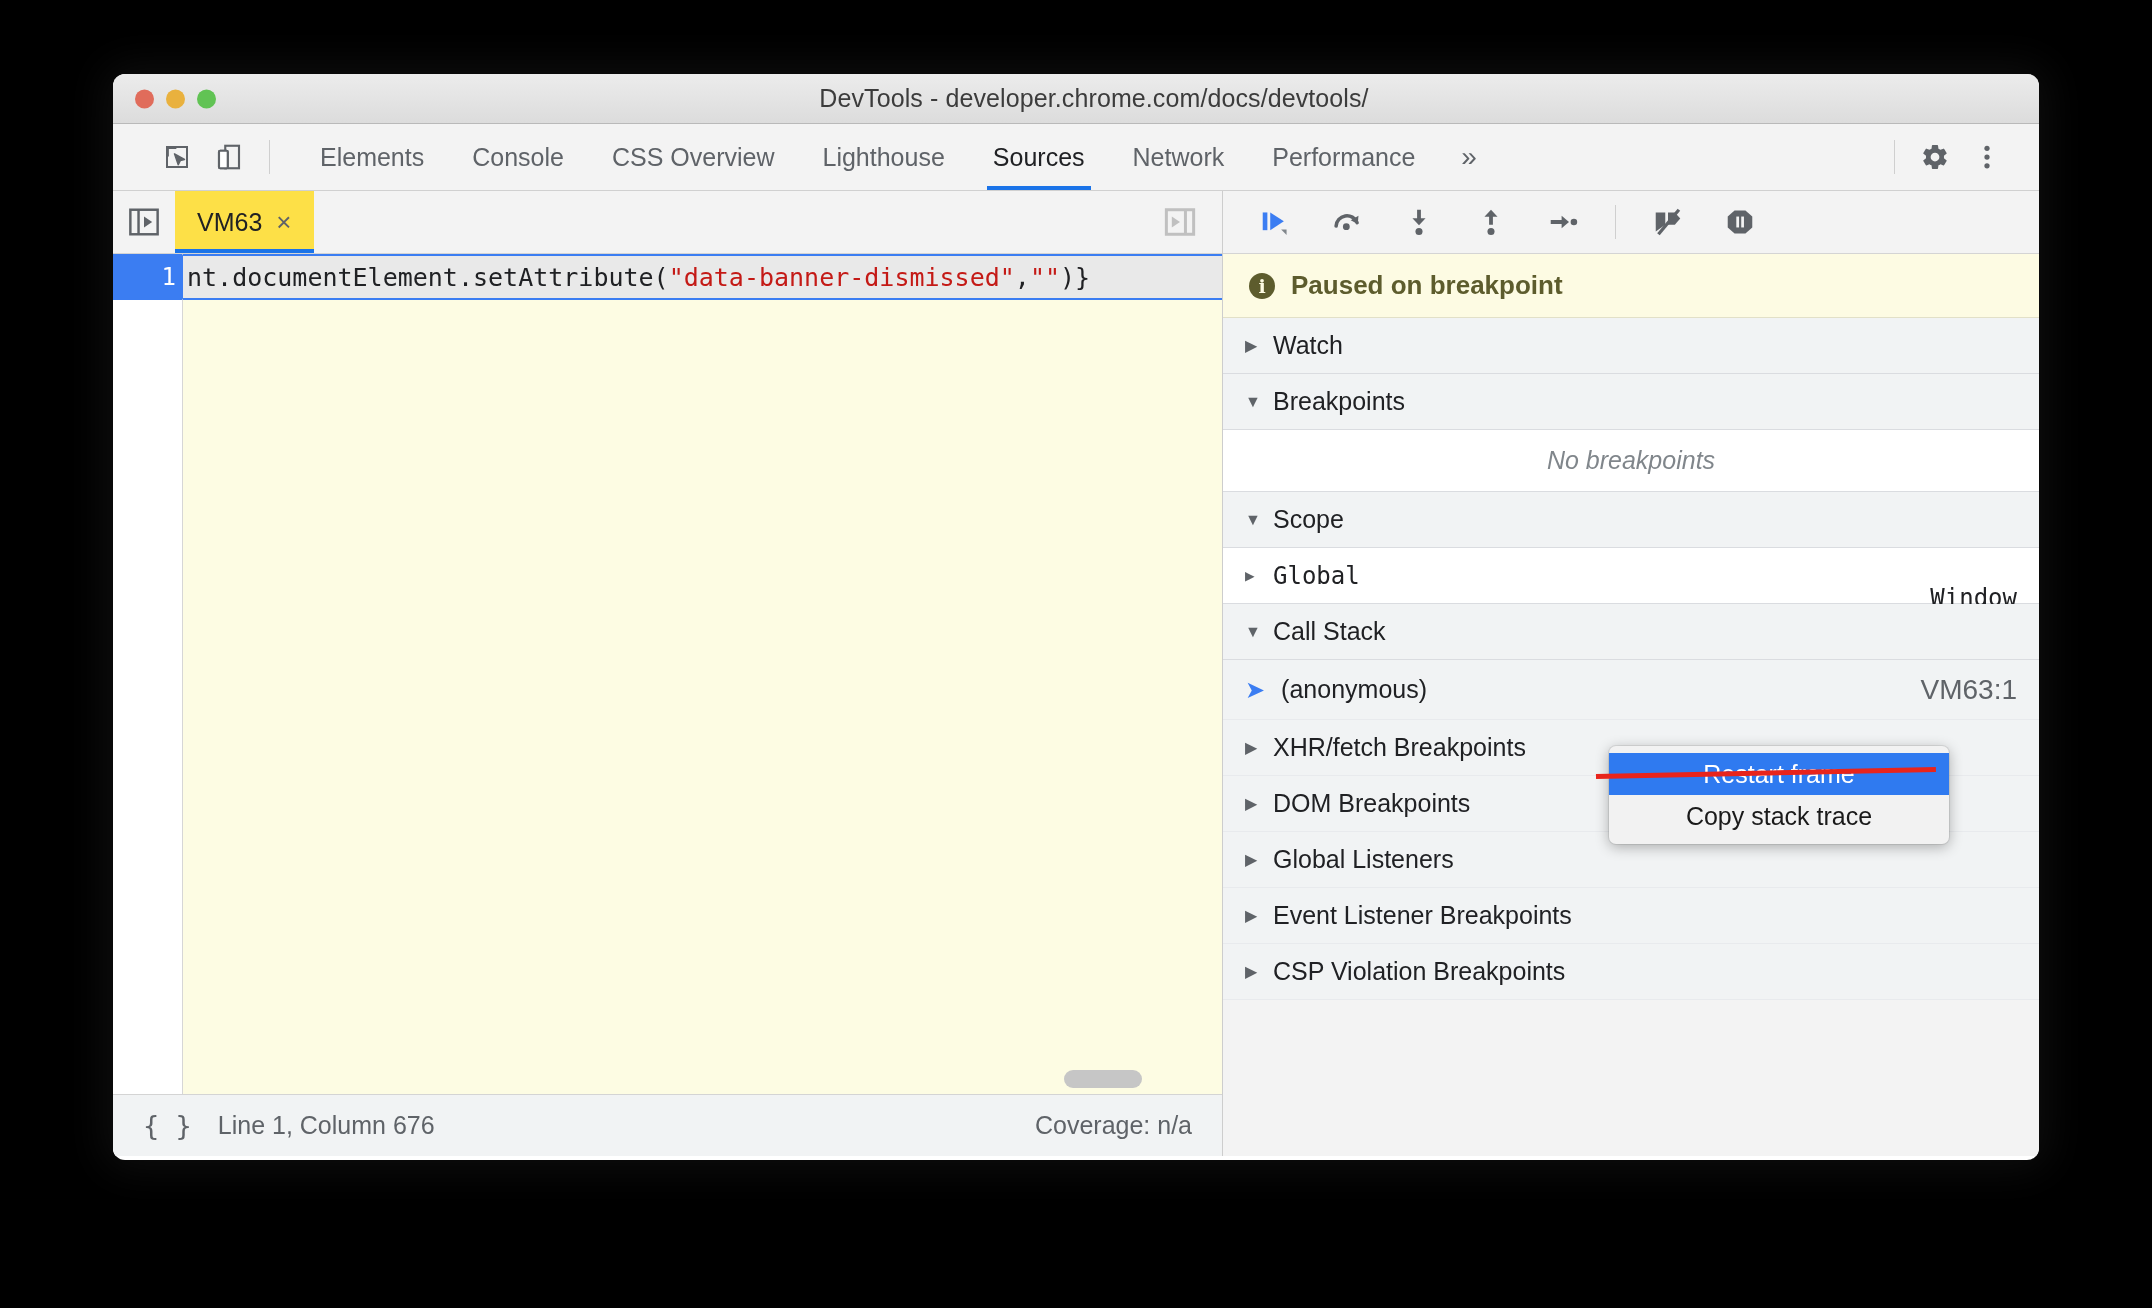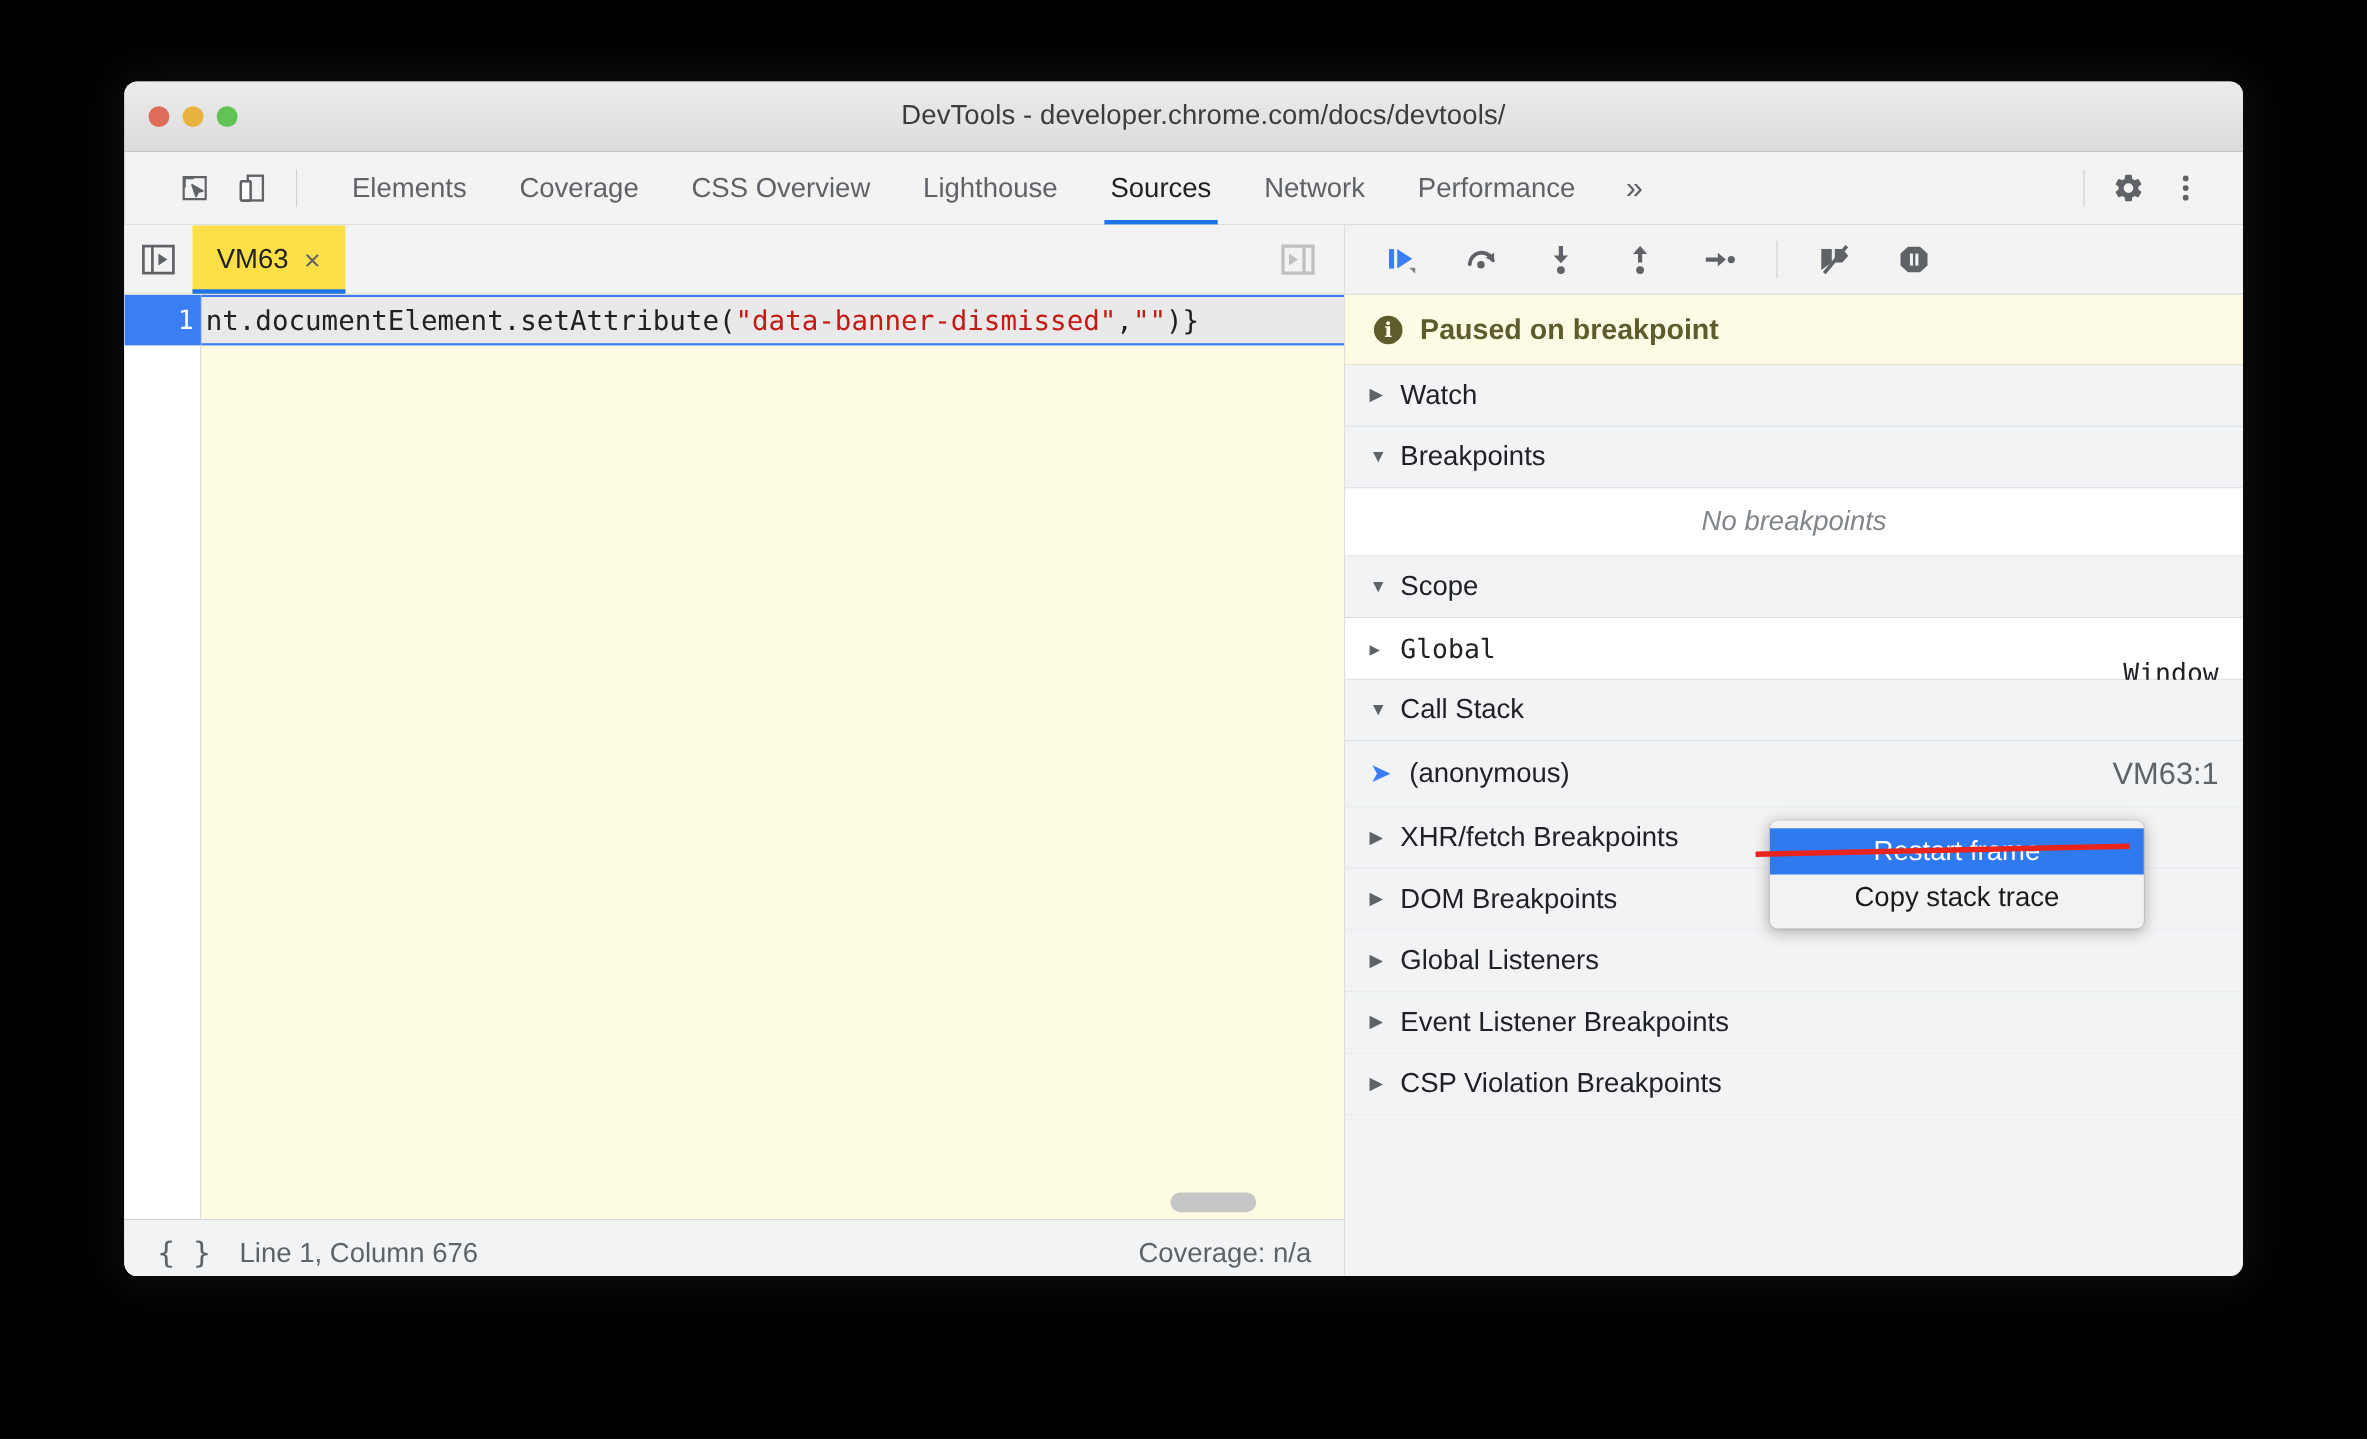--- a/index.html
+++ b/index.html
@@ -14,21 +14,21 @@
   .window {
     position: absolute;
     left: 113px; top: 74px;
     width: 1926px; height: 1086px;
     background: #fff;
     border-radius: 12px;
     overflow: hidden;
     box-shadow: 0 0 42px 10px rgba(255,255,255,0.055);
   }
   .titlebar {
-    height: 64px;
+    height: 50px;
     background: linear-gradient(180deg,#ececec 0%, #dcdcdc 100%);
     border-bottom: 1px solid #b9b9b9;
     position: relative;
     display: flex; align-items: center; padding-left: 36px;
   }
   .traffic { position: absolute; left: 22px; top: 50%; transform: translateY(-50%); display: flex; gap: 12px; }
   .dot { width: 19px; height: 19px; border-radius: 50%; }
   .dot.red { background:#e06c5b; }
   .dot.yellow { background:#e9b13e; }
   .dot.green { background:#61c354; }
@@ -300,21 +300,21 @@
         <rect x="4" y="7" width="7" height="14" rx="1" fill="none" stroke="#5f6368" stroke-width="1.7"></rect>
       </svg>
     </div>
     <div class="vsep"></div>
 
     <div class="dt-tabs">
       <div class="dt-tab">
           <span>Elements</span>
         </div>
       <div class="dt-tab">
-          <span>Coverage</span>
+          <span>Console</span>
         </div>
       <div class="dt-tab">
           <span>CSS Overview</span>
         </div>
       <div class="dt-tab">
           <span>Lighthouse</span>
         </div>
       <div class="dt-tab active">
           <span>Sources</span>
         </div>

